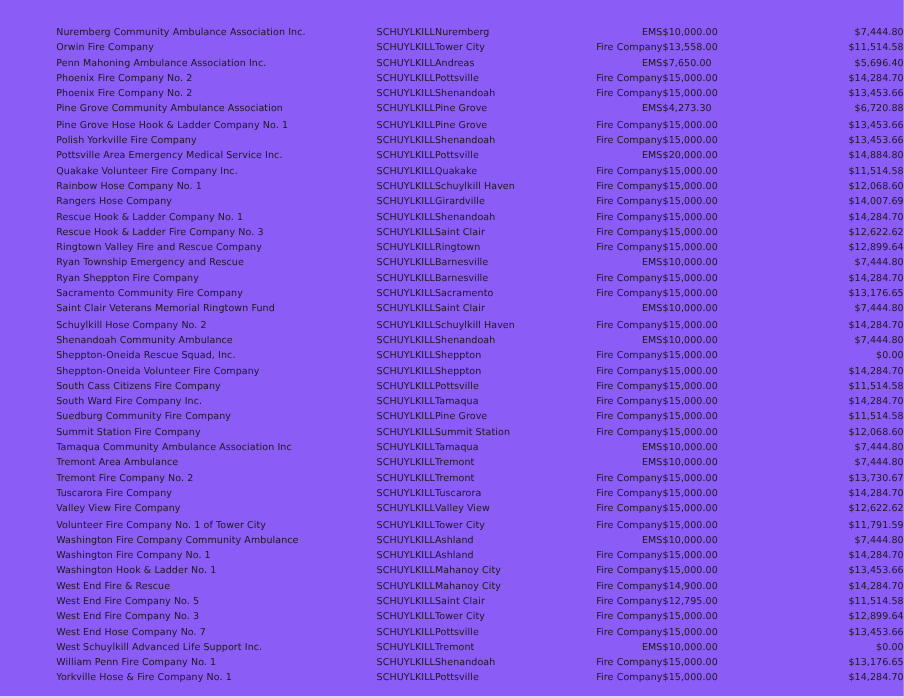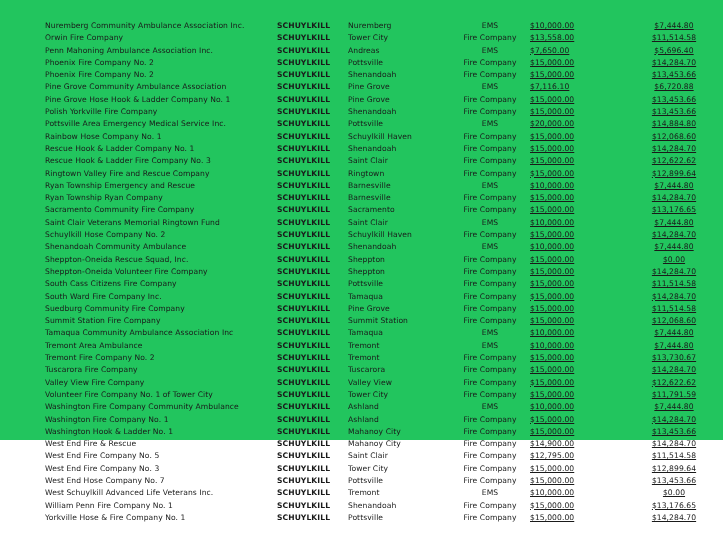--- a/index.html
+++ b/index.html
@@ -11,22 +11,22 @@
   body {
     width: 723px;
     height: 558px;
     font-family: "DejaVu Sans", sans-serif;
     color: #1a1a1a;
     overflow: hidden;
   }
   #page {
     position: relative;
     width: 723px;
-    height: 440px;
-    background: #22c55e;
+    height: 557px;
+    background: #8b5cf6;
   }
   #award-table {
     position: absolute;
     left: 45px;
     top: 20px;
     width: 678px;
     border-collapse: collapse;
     table-layout: fixed;
     font-size: 7.6px;
     line-height: 12.3px;
@@ -42,25 +42,25 @@
     letter-spacing: 0.01em;
   }
   col.c-org      { width: 232px; }
   col.c-county   { width: 71px; }
   col.c-city     { width: 102px; }
   col.c-type     { width: 80px; }
   col.c-award    { width: 95px; }
   col.c-paid     { width: 98px; }
 
   td.org    { text-align: left; }
-  td.county { text-align: left; font-weight: bold; }
+  td.county { text-align: right; }
   td.city   { text-align: left; }
-  td.type   { text-align: center; }
-  td.award  { text-align: left; text-decoration: underline; }
-  td.paid   { text-align: center; text-decoration: underline; }
+  td.type   { text-align: right; }
+  td.award  { text-align: left; }
+  td.paid   { text-align: right; }
 </style>
 </head>
 <body>
 
 <div id="page">
   <table id="award-table">
     <colgroup>
       <col class="c-org">
         <col class="c-county">
         <col class="c-city">
@@ -107,21 +107,21 @@
           <td class="city">Shenandoah</td>
           <td class="type">Fire Company</td>
           <td class="award">$15,000.00</td>
           <td class="paid">$13,453.66</td>
         </tr>
         <tr>
           <td class="org">Pine Grove Community Ambulance Association</td>
           <td class="county">SCHUYLKILL</td>
           <td class="city">Pine Grove</td>
           <td class="type">EMS</td>
-          <td class="award">$7,116.10</td>
+          <td class="award">$4,273.30</td>
           <td class="paid">$6,720.88</td>
         </tr>
         <tr>
           <td class="org">Pine Grove Hose Hook &amp; Ladder Company No. 1</td>
           <td class="county">SCHUYLKILL</td>
           <td class="city">Pine Grove</td>
           <td class="type">Fire Company</td>
           <td class="award">$15,000.00</td>
           <td class="paid">$13,453.66</td>
         </tr>
@@ -135,28 +135,44 @@
         </tr>
         <tr>
           <td class="org">Pottsville Area Emergency Medical Service Inc.</td>
           <td class="county">SCHUYLKILL</td>
           <td class="city">Pottsville</td>
           <td class="type">EMS</td>
           <td class="award">$20,000.00</td>
           <td class="paid">$14,884.80</td>
         </tr>
         <tr>
+          <td class="org">Quakake Volunteer Fire Company Inc.</td>
+          <td class="county">SCHUYLKILL</td>
+          <td class="city">Quakake</td>
+          <td class="type">Fire Company</td>
+          <td class="award">$15,000.00</td>
+          <td class="paid">$11,514.58</td>
+        </tr>
+        <tr>
           <td class="org">Rainbow Hose Company No. 1</td>
           <td class="county">SCHUYLKILL</td>
           <td class="city">Schuylkill Haven</td>
           <td class="type">Fire Company</td>
           <td class="award">$15,000.00</td>
           <td class="paid">$12,068.60</td>
         </tr>
         <tr>
+          <td class="org">Rangers Hose Company</td>
+          <td class="county">SCHUYLKILL</td>
+          <td class="city">Girardville</td>
+          <td class="type">Fire Company</td>
+          <td class="award">$15,000.00</td>
+          <td class="paid">$14,007.69</td>
+        </tr>
+        <tr>
           <td class="org">Rescue Hook &amp; Ladder Company No. 1</td>
           <td class="county">SCHUYLKILL</td>
           <td class="city">Shenandoah</td>
           <td class="type">Fire Company</td>
           <td class="award">$15,000.00</td>
           <td class="paid">$14,284.70</td>
         </tr>
         <tr>
           <td class="org">Rescue Hook &amp; Ladder Fire Company No. 3</td>
           <td class="county">SCHUYLKILL</td>
@@ -175,21 +191,21 @@
         </tr>
         <tr>
           <td class="org">Ryan Township Emergency and Rescue</td>
           <td class="county">SCHUYLKILL</td>
           <td class="city">Barnesville</td>
           <td class="type">EMS</td>
           <td class="award">$10,000.00</td>
           <td class="paid">$7,444.80</td>
         </tr>
         <tr>
-          <td class="org">Ryan Township Ryan Company</td>
+          <td class="org">Ryan Sheppton Fire Company</td>
           <td class="county">SCHUYLKILL</td>
           <td class="city">Barnesville</td>
           <td class="type">Fire Company</td>
           <td class="award">$15,000.00</td>
           <td class="paid">$14,284.70</td>
         </tr>
         <tr>
           <td class="org">Sacramento Community Fire Company</td>
           <td class="county">SCHUYLKILL</td>
           <td class="city">Sacramento</td>
@@ -367,21 +383,21 @@
         </tr>
         <tr>
           <td class="org">West End Hose Company No. 7</td>
           <td class="county">SCHUYLKILL</td>
           <td class="city">Pottsville</td>
           <td class="type">Fire Company</td>
           <td class="award">$15,000.00</td>
           <td class="paid">$13,453.66</td>
         </tr>
         <tr>
-          <td class="org">West Schuylkill Advanced Life Veterans Inc.</td>
+          <td class="org">West Schuylkill Advanced Life Support Inc.</td>
           <td class="county">SCHUYLKILL</td>
           <td class="city">Tremont</td>
           <td class="type">EMS</td>
           <td class="award">$10,000.00</td>
           <td class="paid">$0.00</td>
         </tr>
         <tr>
           <td class="org">William Penn Fire Company No. 1</td>
           <td class="county">SCHUYLKILL</td>
           <td class="city">Shenandoah</td>

